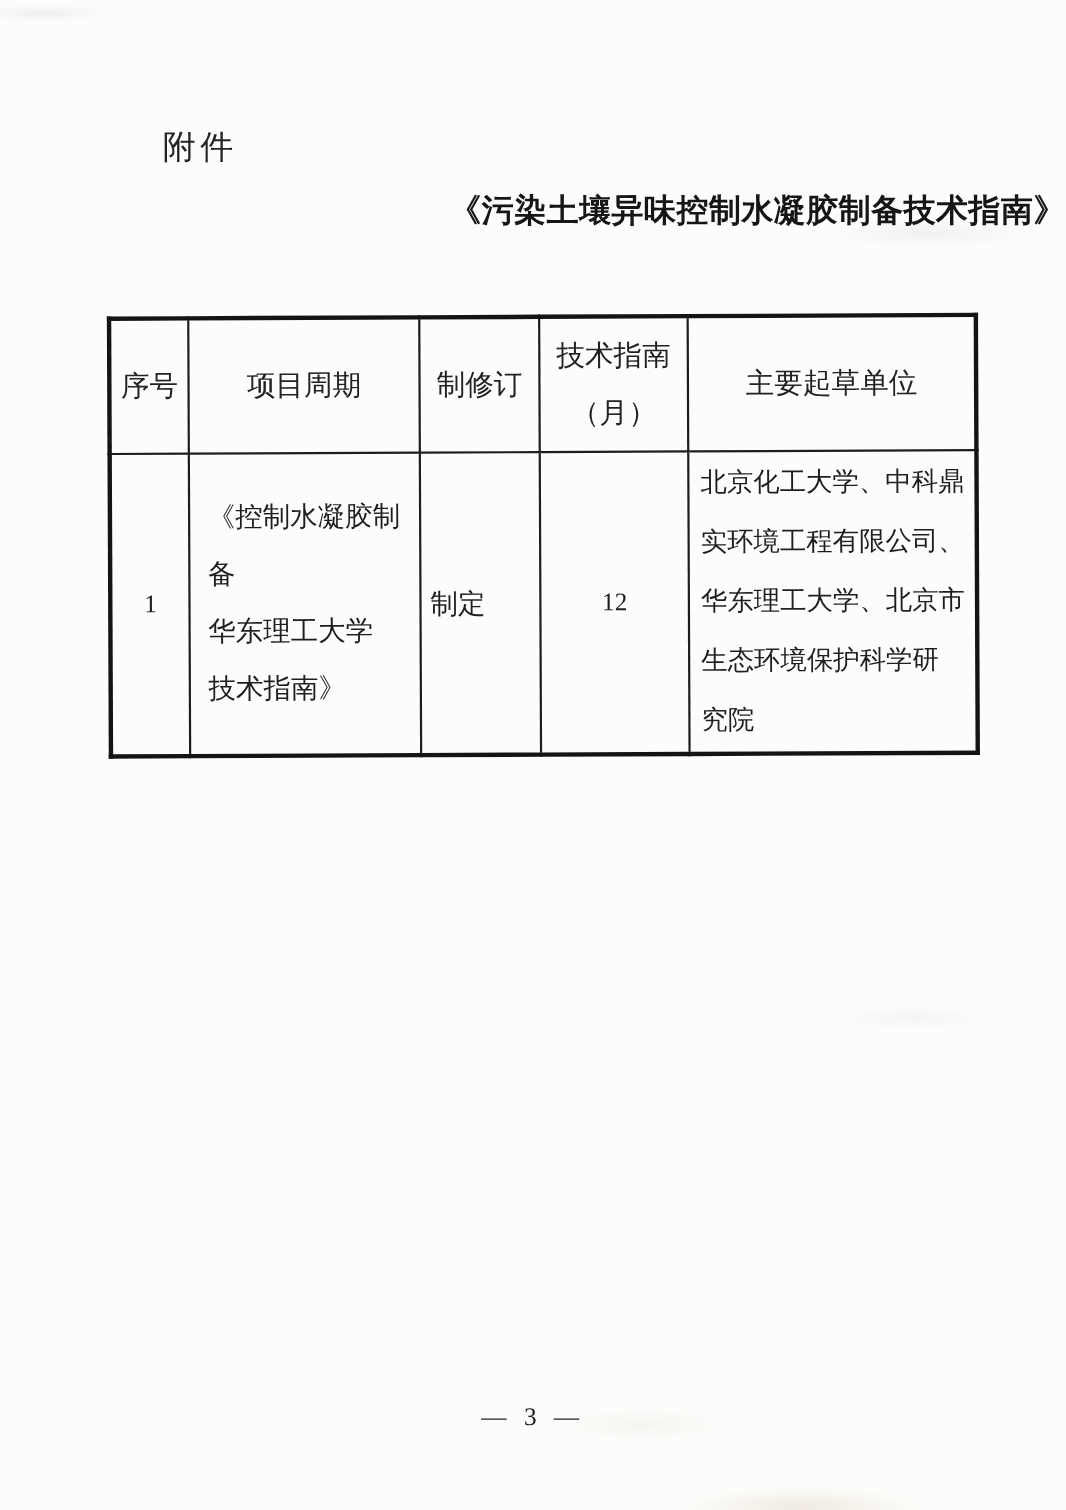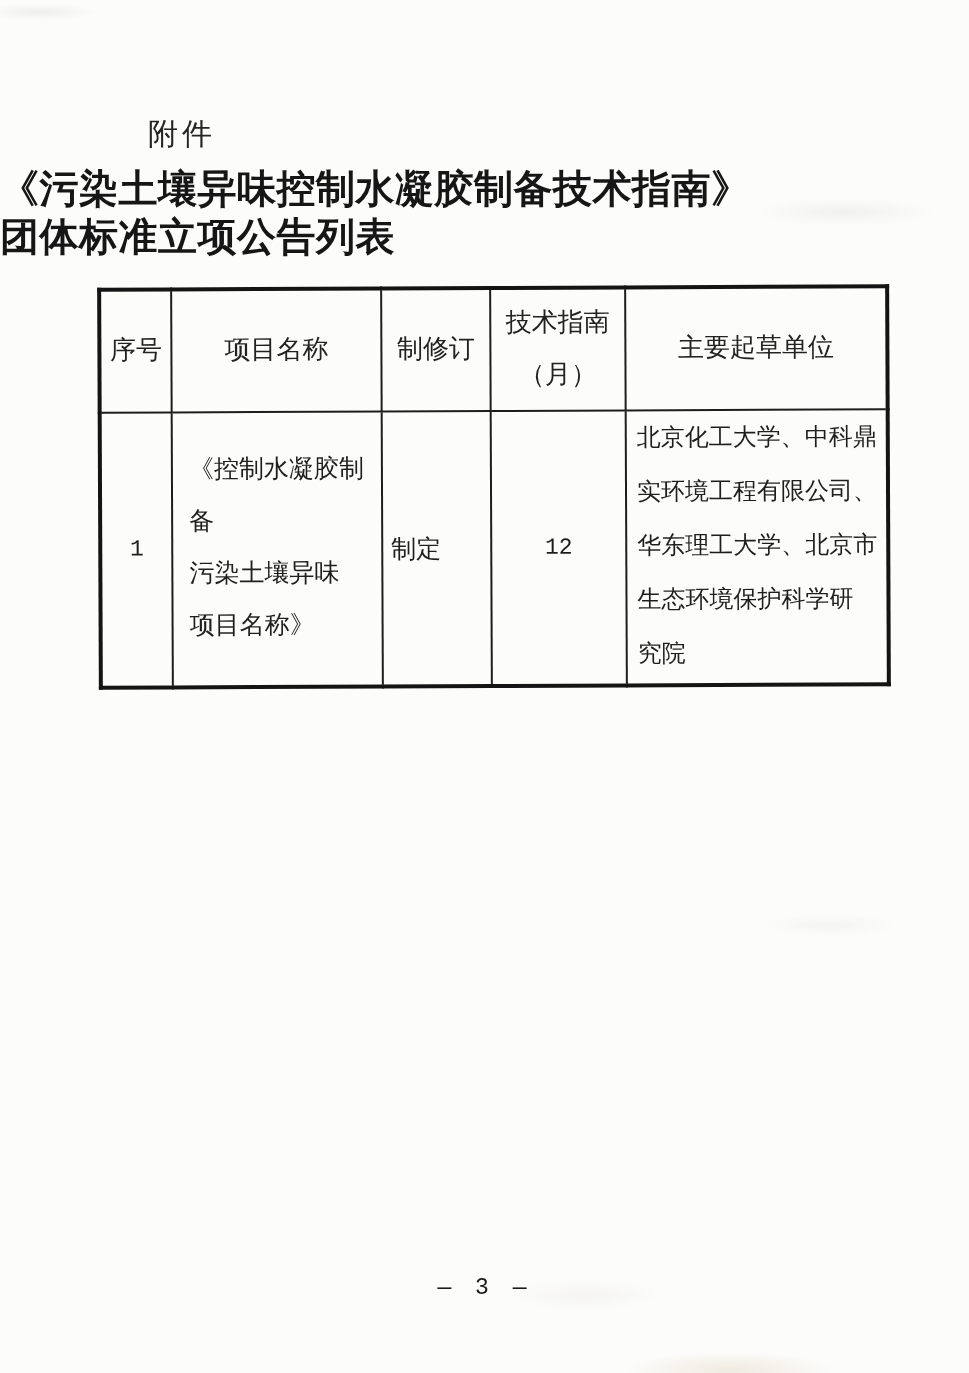--- a/index.html
+++ b/index.html
@@ -1,39 +1,39 @@
 <!DOCTYPE html>
 <html><head>
 <meta charset="utf-8">
 <style>
   html,body { margin:0; padding:0; background:#ffffff; }
   .page {
     position:relative;
     width:969px; height:1373px;
     overflow:hidden;
     color:#1e1e1e;
-    font-family:Liberation Mono, monospace;
+    font-family:Liberation Serif, serif;
     background:
       radial-gradient(ellipse 130px 20px at 845px 212px, rgba(140,140,140,.10), transparent 70%),
       radial-gradient(ellipse 100px 16px at 830px 925px, rgba(150,150,150,.08), transparent 70%),
       radial-gradient(ellipse 110px 22px at 585px 1295px, rgba(160,150,140,.08), transparent 70%),
       radial-gradient(ellipse 150px 26px at 730px 1370px, rgba(190,160,120,.20), transparent 70%),
       radial-gradient(ellipse 80px 12px at 40px 12px, rgba(120,120,120,.10), transparent 70%),
       #fcfcfa;
   }
 
   .attachment {
     position:absolute; left:148px; top:114px;
     font-size:30px; letter-spacing:4px; color:#242424;
   }
 
   .doc-title {
     position:absolute; left:0; top:168px; width:100%;
-    text-align:left; font-weight:700; color:#161616;
-    font-size:39px; line-height:48px; letter-spacing:0.5px;
+    text-align:right; font-weight:700; color:#161616;
+    font-size:29px; line-height:48px; letter-spacing:0.5px;
   }
 
   table.doc-table {
     position:absolute; left:98px; top:286px;
     width:788px; height:402px;
     border-collapse:collapse; table-layout:fixed;
     transform:rotate(-0.25deg);
     background:transparent;
   }
   .doc-table th, .doc-table td {
@@ -65,50 +65,49 @@
 </style>
 </head>
 <body>
 
 <div class="page">
 
   <div class="attachment">附件</div>
 
   <div class="doc-title">
     <div>《污染土壤异味控制水凝胶制备技术指南》</div>
-    <div>团体标准立项公告列表</div>
   </div>
 
   <table class="doc-table">
     <colgroup>
       <col style="width:72px">
       <col style="width:210px">
       <col style="width:109px">
       <col style="width:135px">
       <col style="width:262px">
     </colgroup>
     <thead>
       <tr>
         <th>序号</th>
-        <th>项目名称</th>
+        <th>项目周期</th>
         <th>制修订</th>
         <th class="th-period">
           <div>技术指南</div>
           <div>（月）</div>
         </th>
         <th>主要起草单位</th>
       </tr>
     </thead>
     <tbody>
       <tr>
         <td class="c-index">1</td>
         <td class="c-name">
           <div>《控制水凝胶制备</div>
-          <div>污染土壤异味</div>
-          <div>项目名称》</div>
+          <div>华东理工大学</div>
+          <div>技术指南》</div>
         </td>
         <td class="c-rev">制定</td>
         <td class="c-period">12</td>
         <td class="c-units">
           <div>北京化工大学、中科鼎</div>
           <div>实环境工程有限公司、</div>
           <div>华东理工大学、北京市</div>
           <div>生态环境保护科学研</div>
           <div>究院</div>
         </td>

